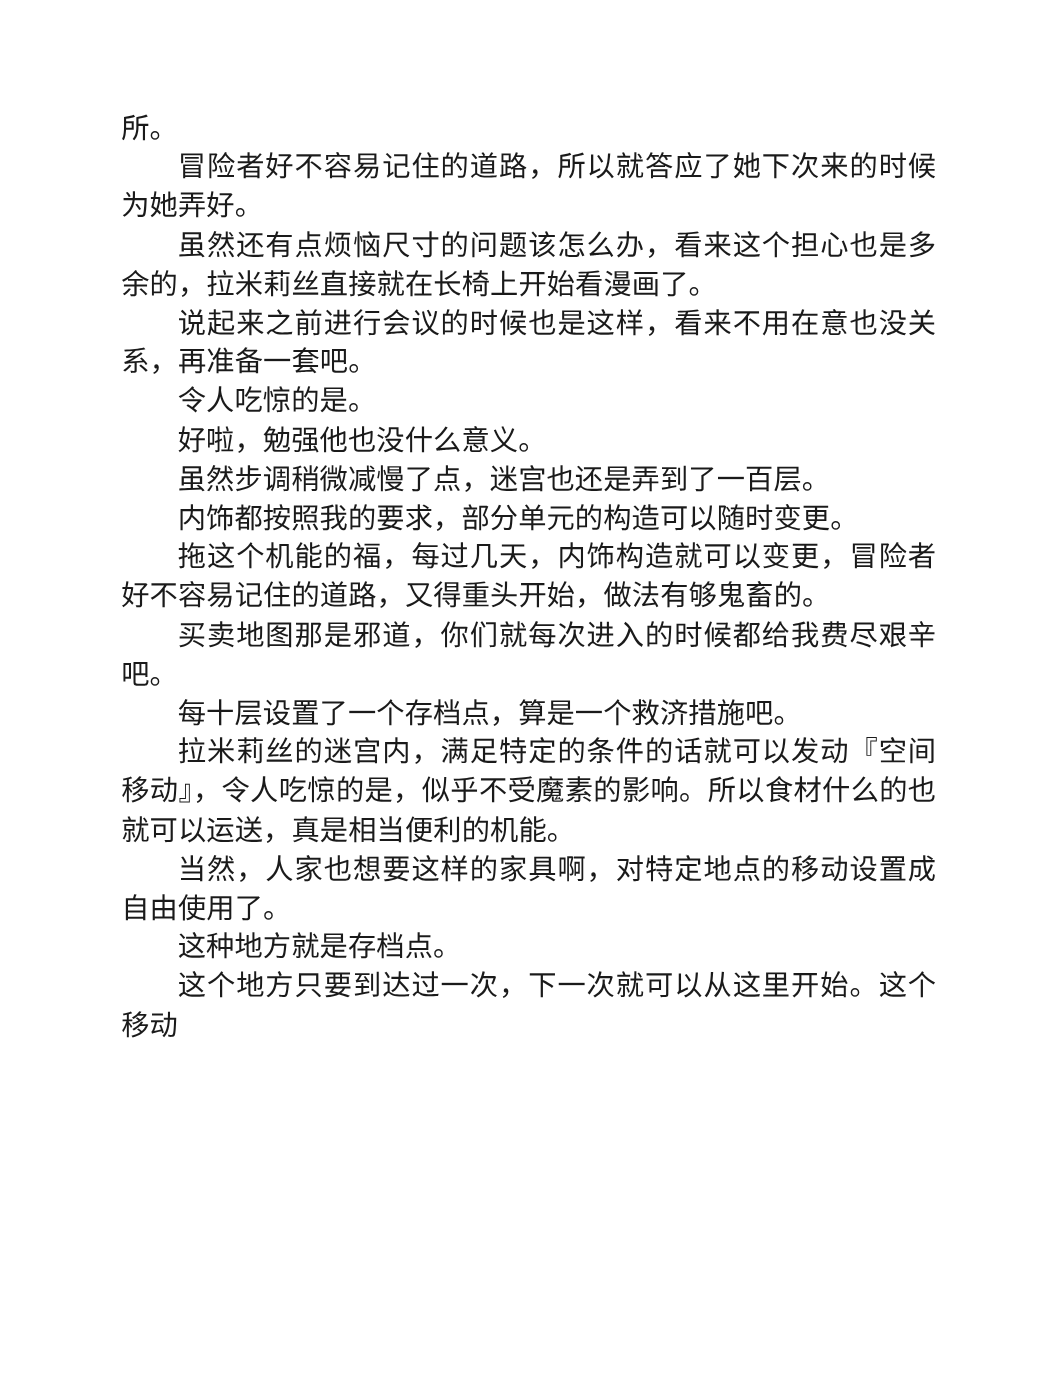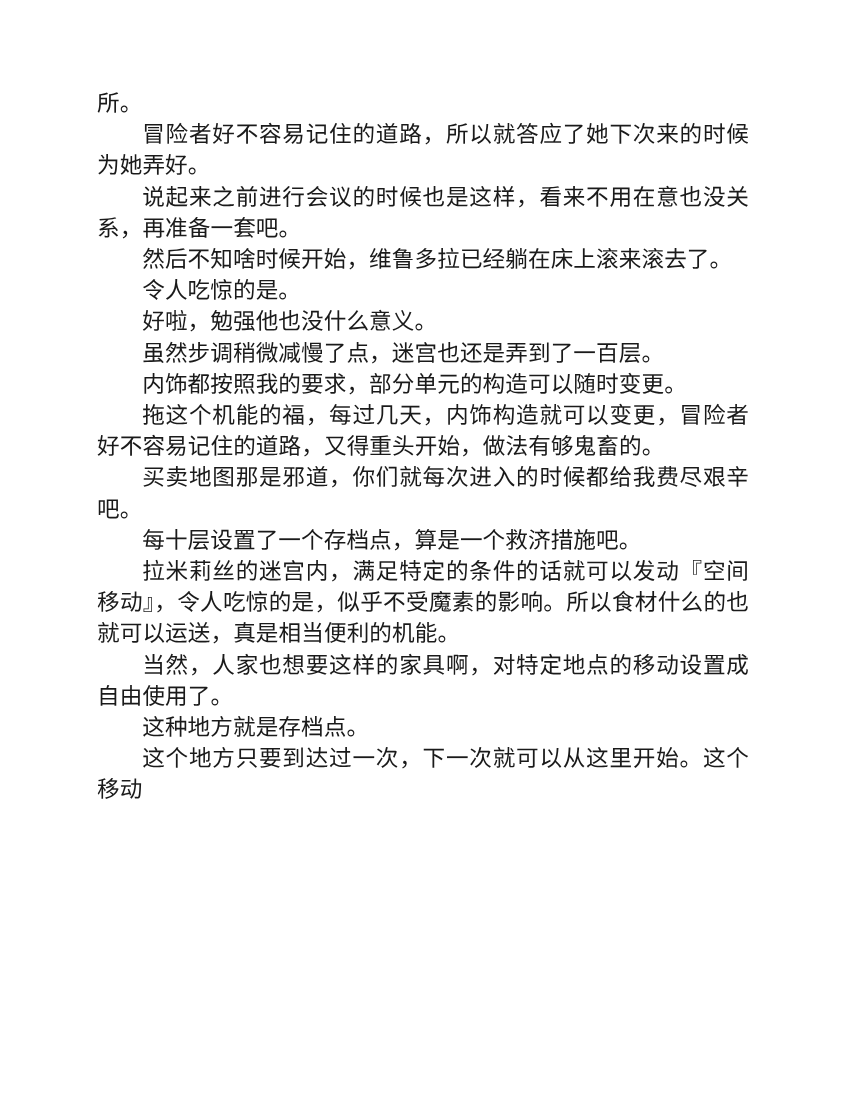--- a/index.html
+++ b/index.html
@@ -58,24 +58,24 @@
 
 <div class="page">
 
   <div class="text-block">
 
     <p class="para no-indent">所。</p>
 
 
     <p class="para">冒险者好不容易记住的道路，所以就答应了她下次来的时候为她弄好。</p>
 
+    <p class="para">虽然还有点烦恼尺寸的问题该怎么办，看来这个担心也是多余的，拉米莉丝直接就在长椅上开始看漫画了。</p>
 
     <p class="para">说起来之前进行会议的时候也是这样，看来不用在意也没关系，再准备一套吧。</p>
 
-    <p class="para">然后不知啥时候开始，维鲁多拉已经躺在床上滚来滚去了。</p>
 
     <p class="para">令人吃惊的是。</p>
 
 
     <p class="para">好啦，勉强他也没什么意义。</p>
 
 
 
     <p class="para">虽然步调稍微减慢了点，迷宫也还是弄到了一百层。</p>
 

